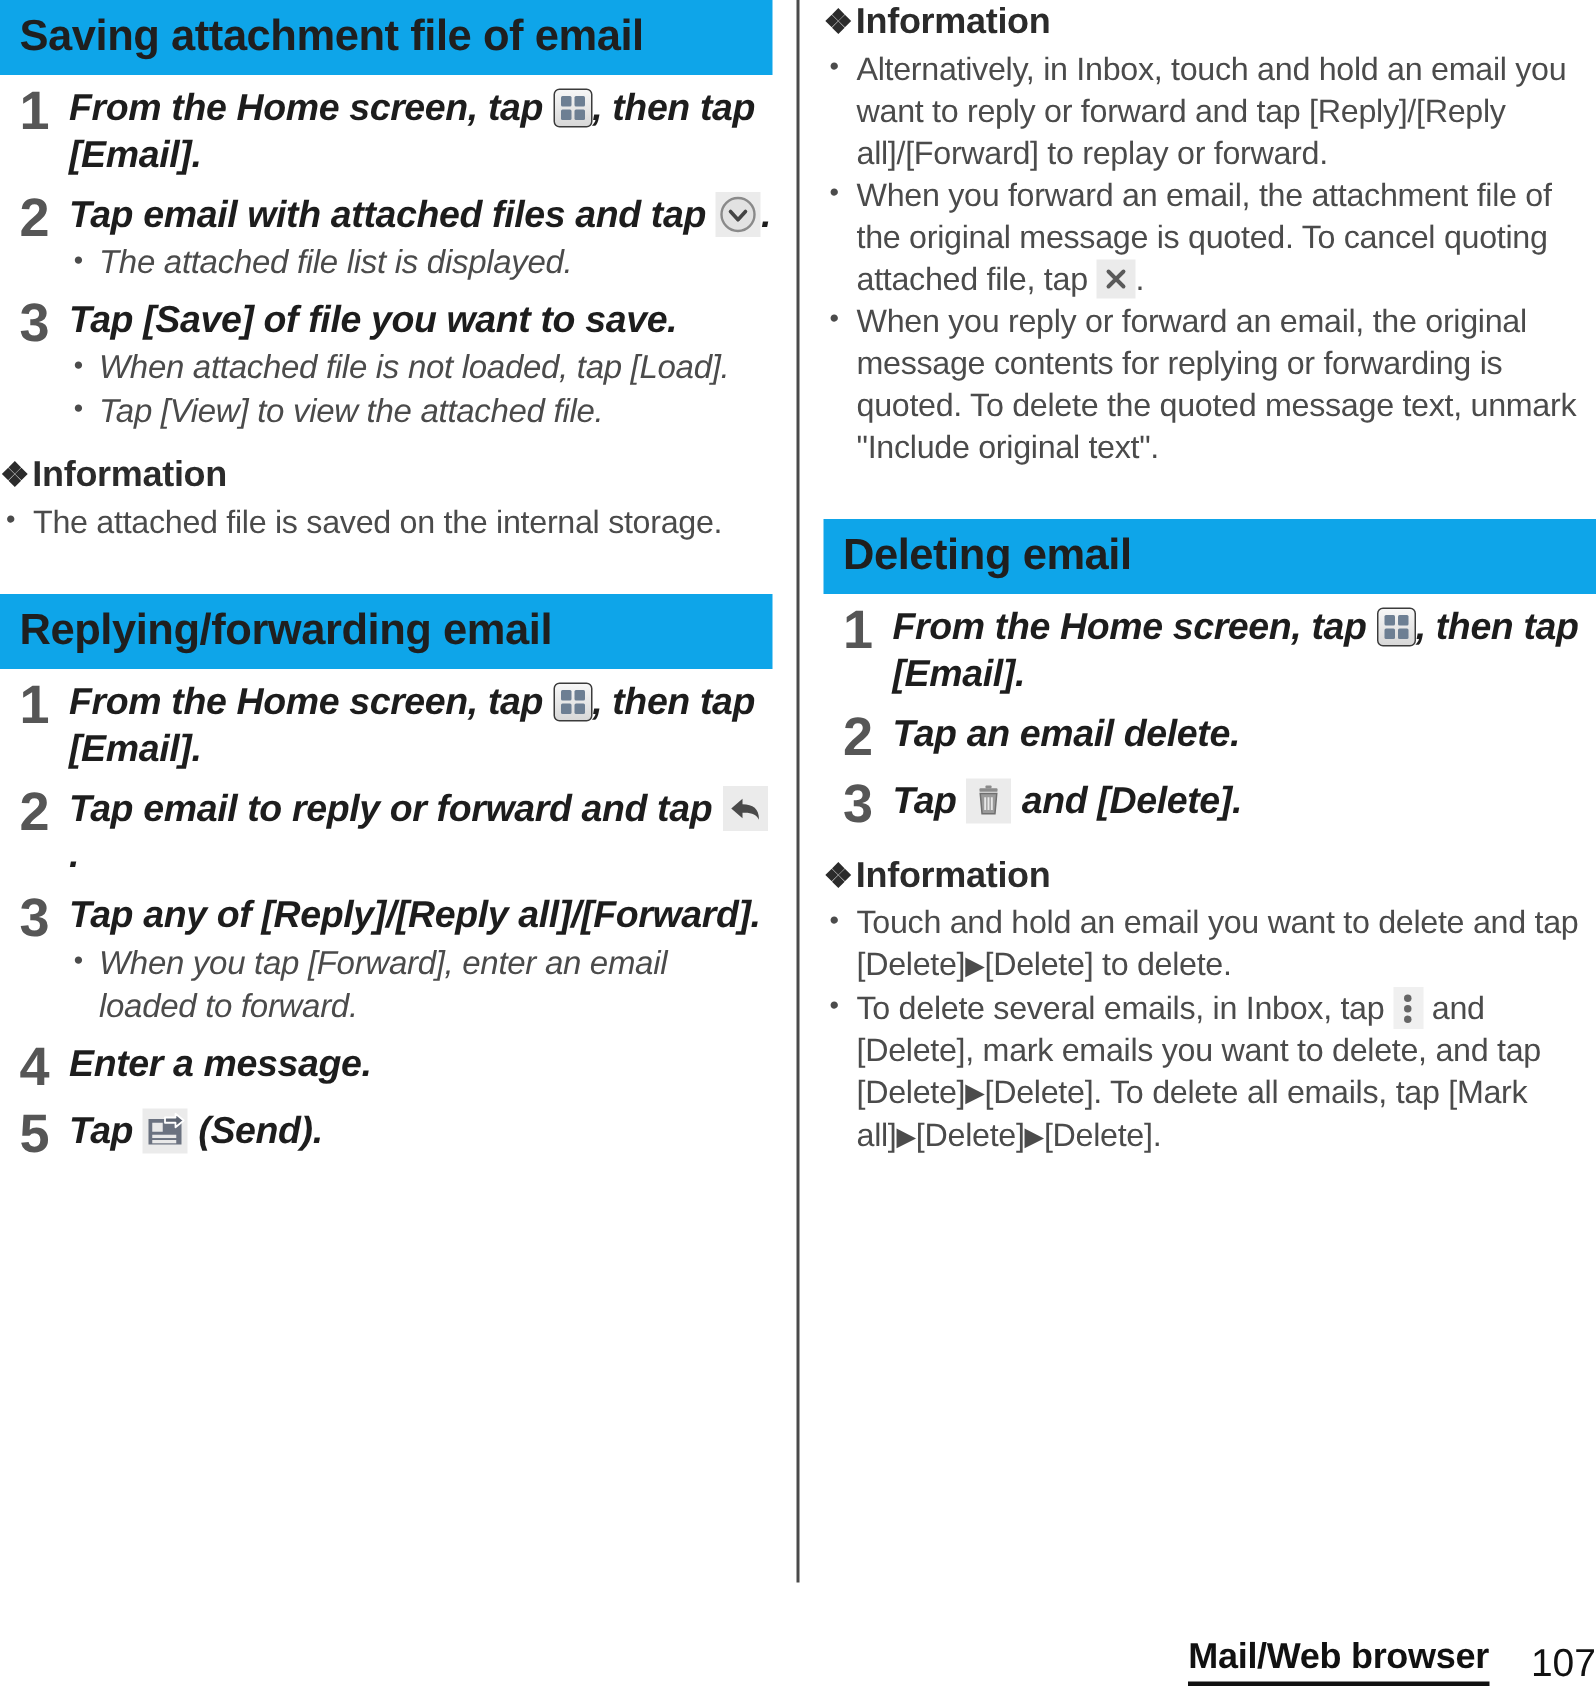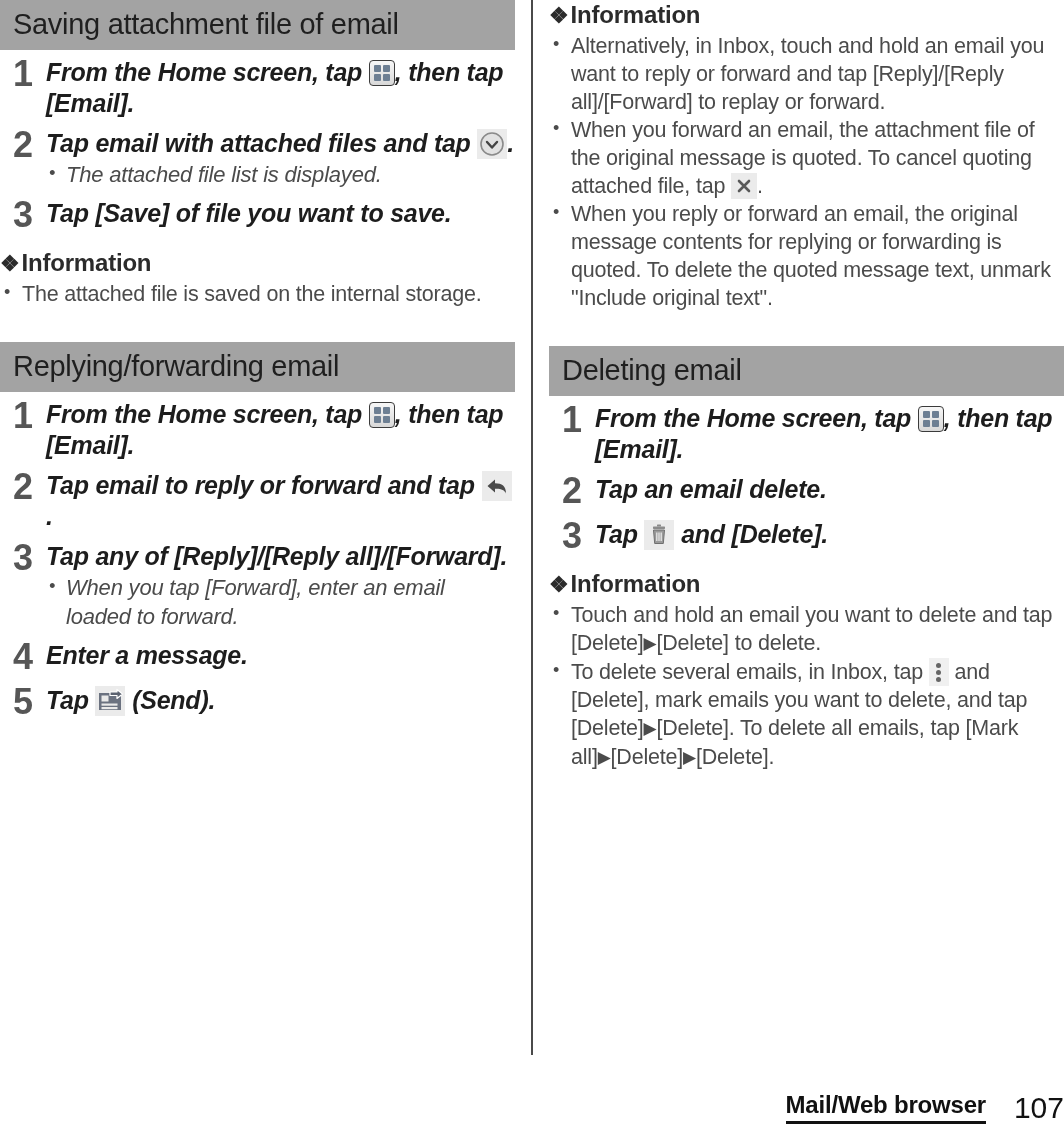--- a/index.html
+++ b/index.html
@@ -42,23 +42,23 @@
     position: absolute;
     left: 531px;
     top: 0px;
     width: 2px;
     height: 1055px;
     background: #4a4a4a;
   }
 
   
   .section-bar {
-    background: #a3a3a3;
+    background: #0ea5e9;
     color: #1f1f1f;
-    font-weight: normal;
+    font-weight: bold;
     font-size: 29px;
     line-height: 1.0;
     padding: 10px 0 11px 13px;
     letter-spacing: -0.3px;
     margin-bottom: 7px;
     box-sizing: border-box;
   }
 
   
   .step {
@@ -225,21 +225,21 @@
   .footer-title {
     font-weight: bold;
     font-size: 24px;
     line-height: 30px;
     color: #111;
     border-bottom: 3px solid #111;
     padding-bottom: 1px;
     letter-spacing: -0.2px;
   }
   .footer-page {
-    font-size: 30px;
+    font-size: 26px;
     line-height: 30px;
     color: #111;
     margin-left: 16px;
     padding-bottom: 1px;
   }
 </style>
 </head>
 <body>
 
 <div class="page">
@@ -269,20 +269,24 @@
           <ul class="bullets">
             <li>The attached file list is displayed.</li>
           </ul>
         </div>
       </div>
 
       <div class="step">
         <div class="step-num">3</div>
         <div class="step-body">
           <div class="step-title">Tap [Save] of file you want to save.</div>
+          <ul class="bullets">
+            <li>When attached file is not loaded, tap [Load].</li>
+            <li>Tap [View] to view the attached file.</li>
+          </ul>
         </div>
       </div>
 
       <div class="info-block">
         <div class="info-head">
             <span class="diamond-icon">❖</span>
             <span>Information</span>
           </div>
         <ul class="info-bullets">
           <li>The attached file is saved on the internal storage.</li>

